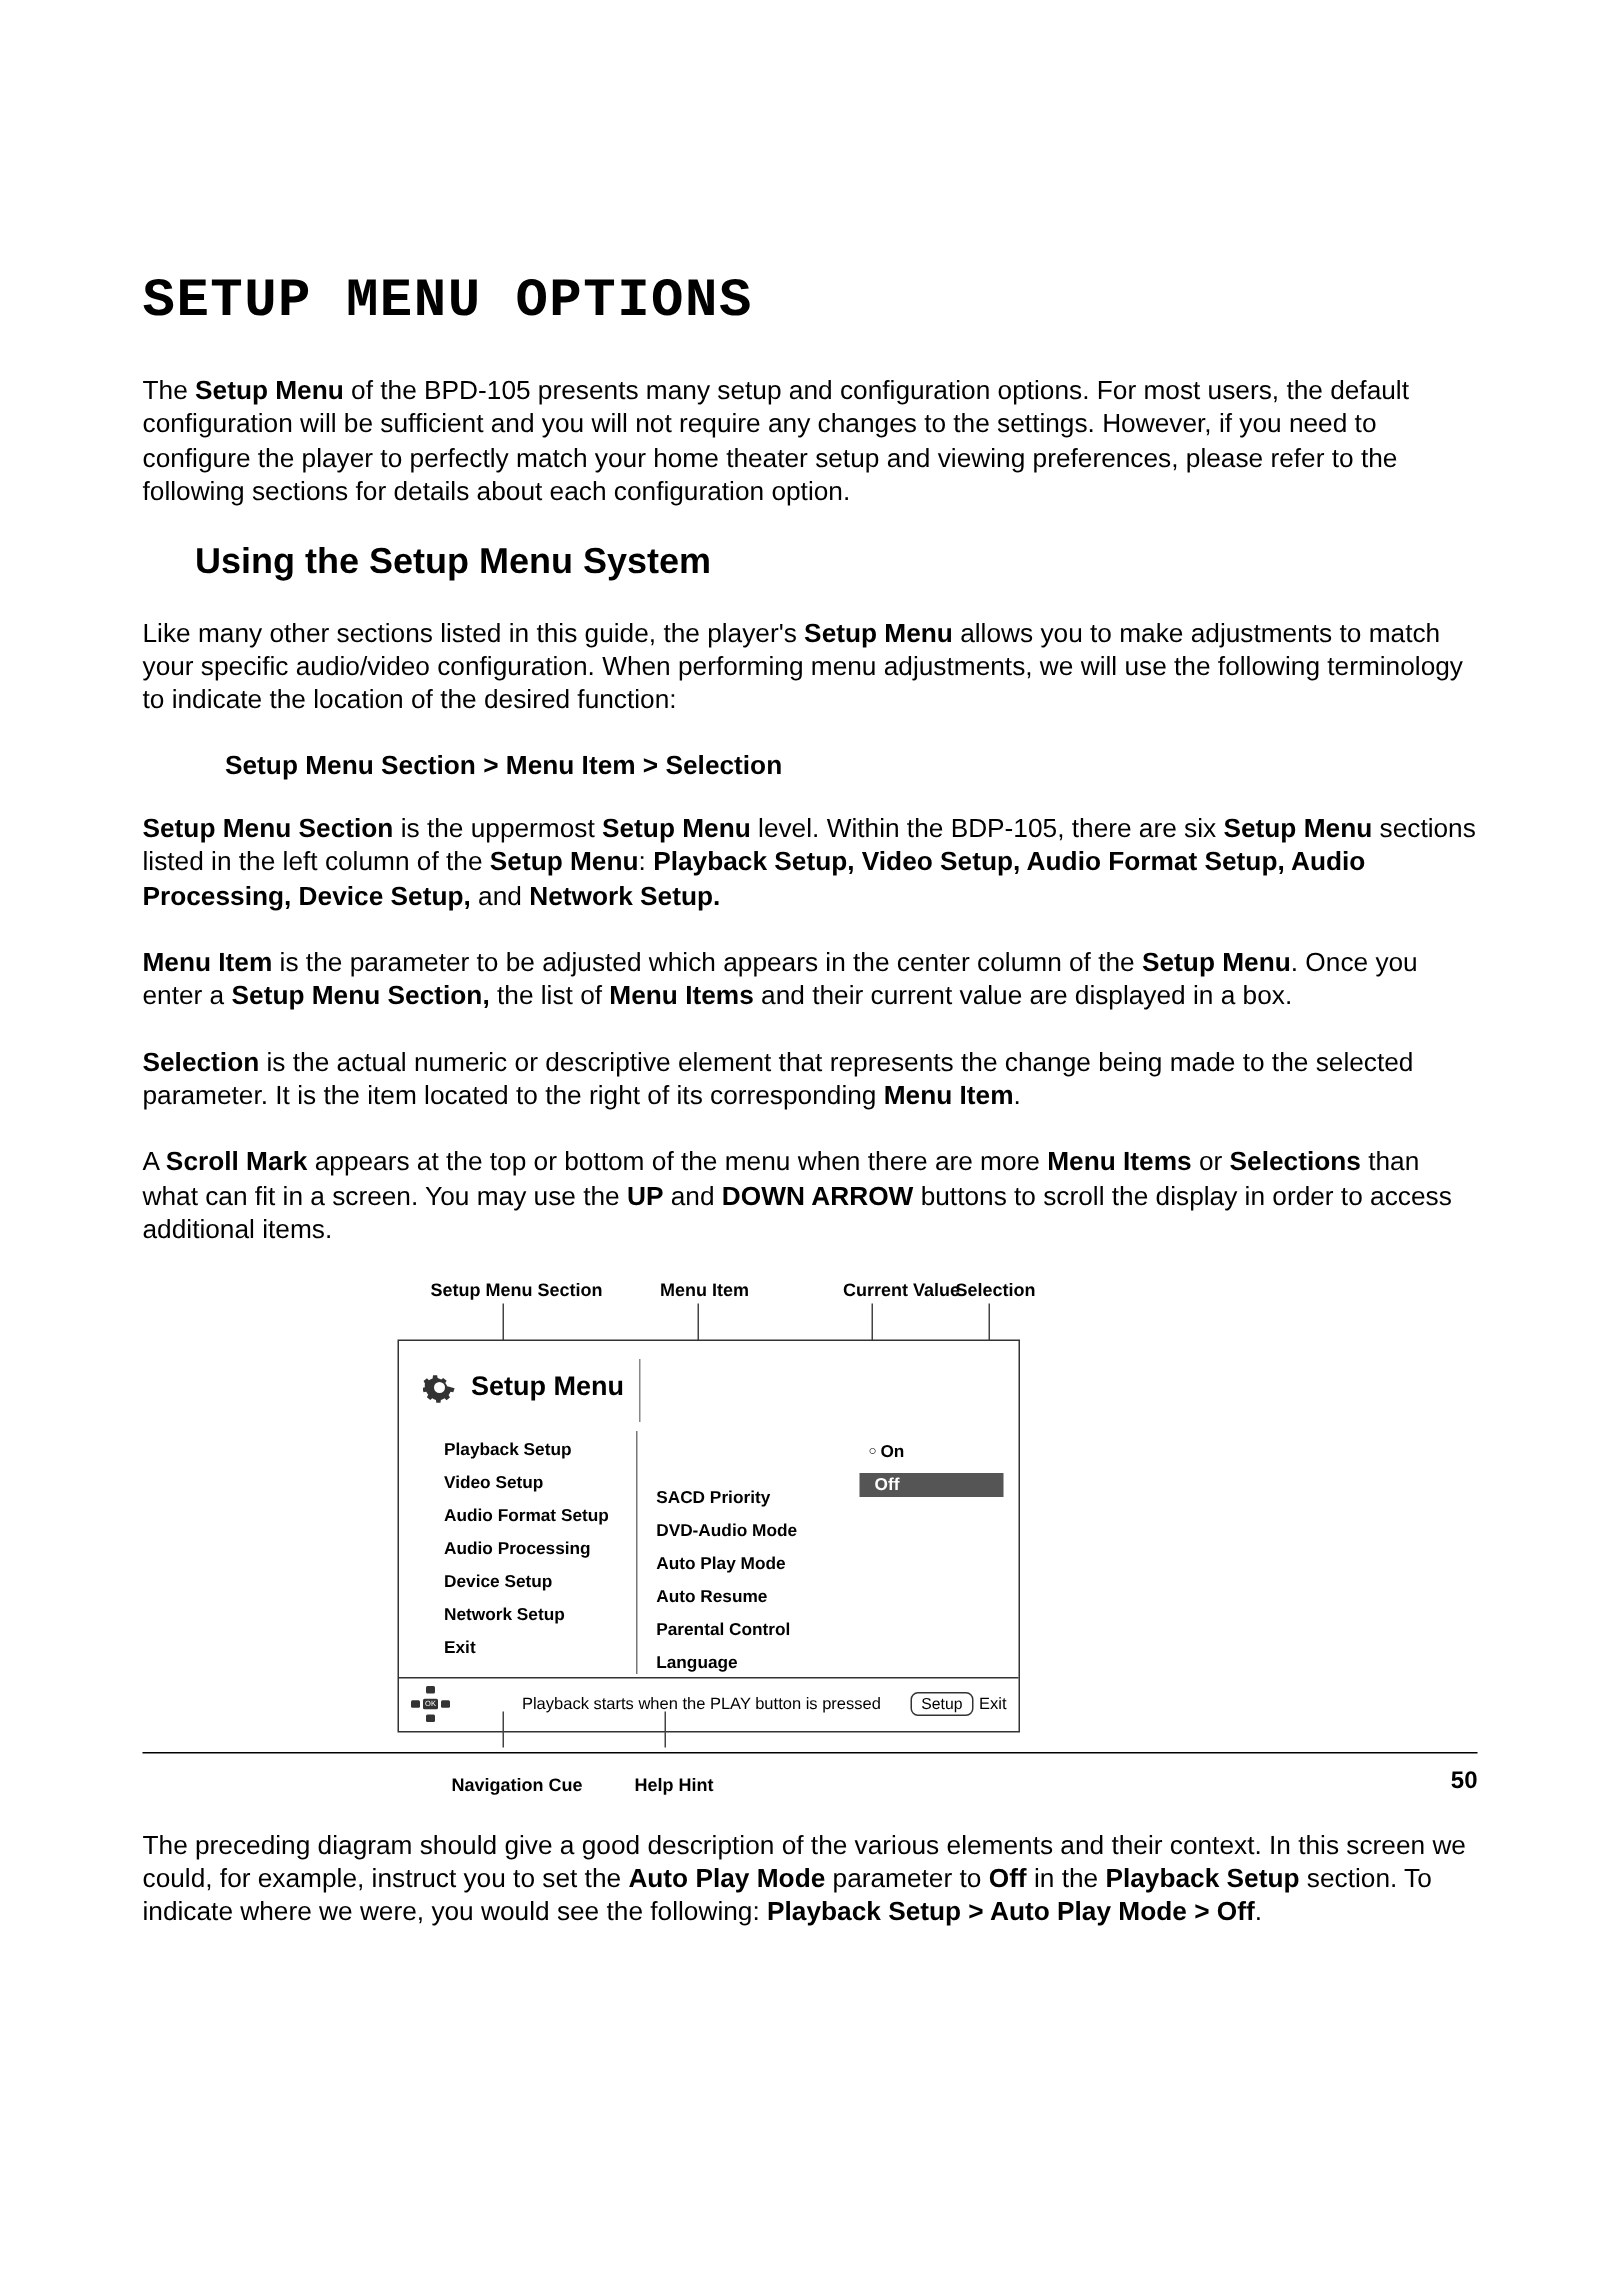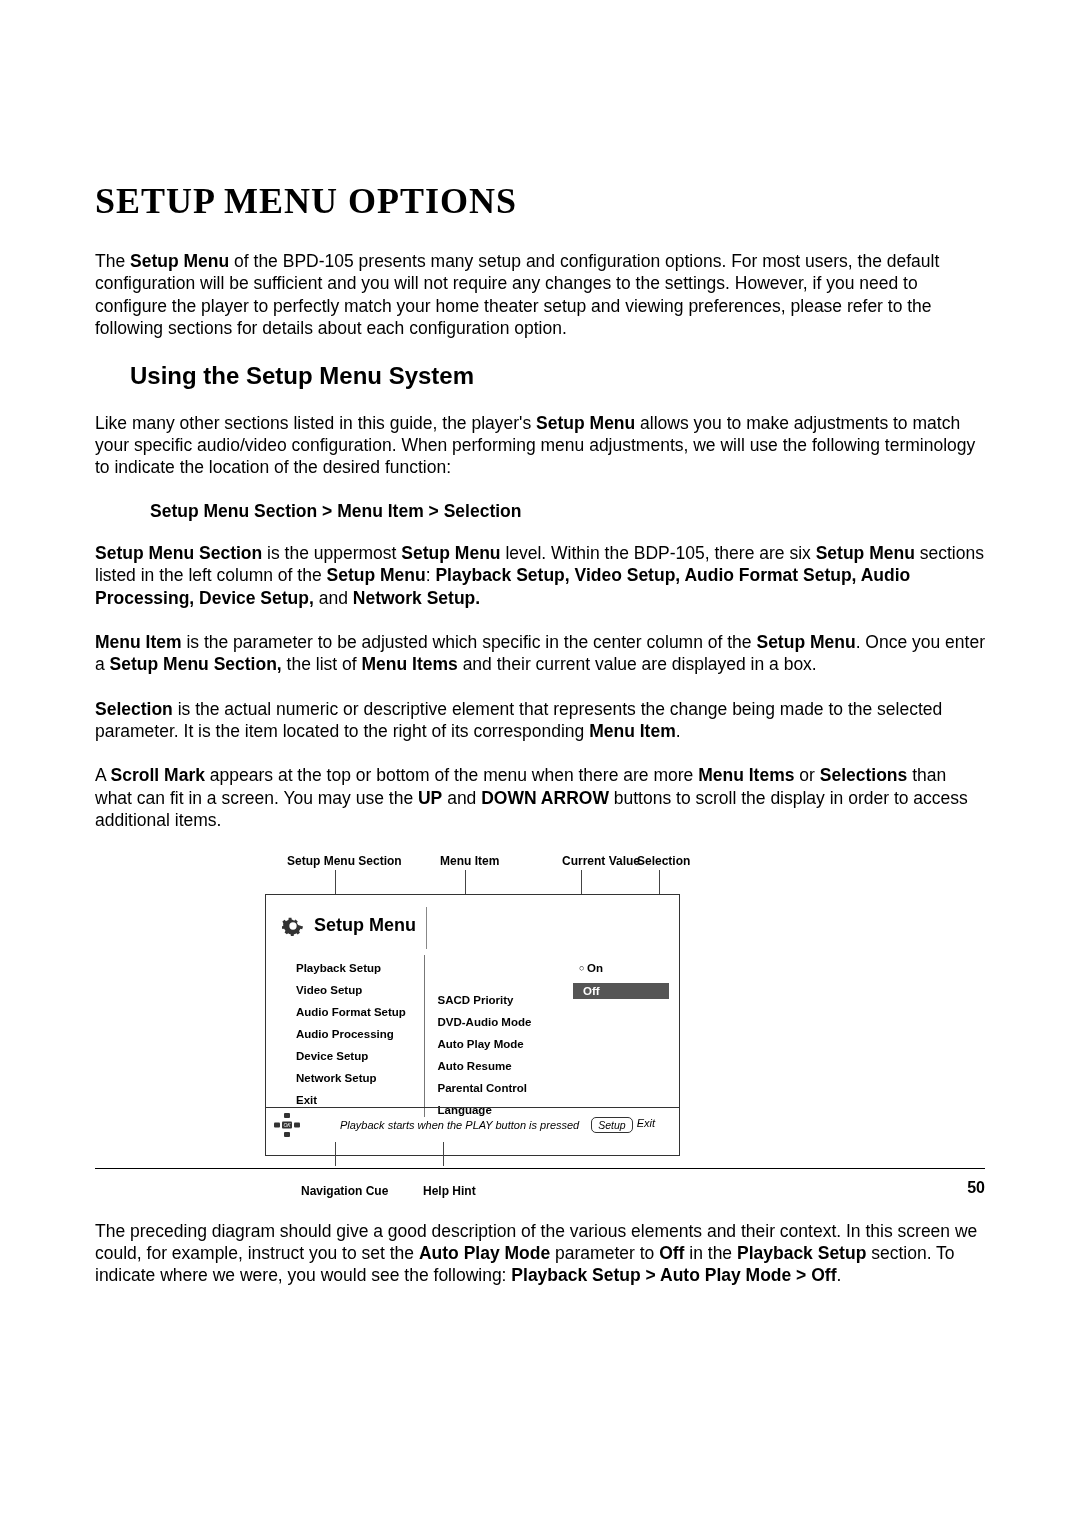--- a/index.html
+++ b/index.html
@@ -10,21 +10,21 @@
     color: #000;
   }
   .page {
     width: 1080px;
     height: 1527px;
     position: relative;
     box-sizing: border-box;
     padding: 180px 95px 0 95px;
   }
   .h1 {
-    font-family: Liberation Serif, serif;
+    font-family: Liberation Mono, monospace;
     font-weight: 900;
     font-size: 36px;
     letter-spacing: 1px;
     margin-bottom: 28px;
   }
   .body-text {
     font-size: 17.5px;
     line-height: 1.28;
     margin-bottom: 22px;
   }
@@ -109,47 +109,47 @@
   .val-on { margin-left: 6px; }
   .val-on::before { content: "○ "; font-size: 9px; vertical-align: 1px;}
   .val-off {
     background: #555;
     color: #fff;
     padding: 1px 6px 1px 10px;
     width: 80px;
   }
   .panel-footer {
     position: absolute;
-    left: 0; right: 0; bottom: 13px;
+    left: 0; right: 0; bottom: 1px;
     height: 34px;
     border-top: 1px solid #333;
     display: flex;
     align-items: center;
     font-size: 10.5px;
-    font-style: italic;
   }
   .nav-cue {
     width: 42px;
     display: flex;
     align-items: center;
     justify-content: center;
     font-size: 9px;
     line-height: 1;
     text-align: center;
   }
   .help-hint {
     flex: 1;
     text-align: center;
     font-size: 11px;
     padding-left: 20px;
   }
   .exit-group {
     display: flex;
+    align-items: center;
     gap: 4px;
-    margin-right: 24px;
+    margin-right: 8px;
     font-size: 11px;
   }
   .setup-pill {
     border: 1px solid #333;
     border-radius: 5px;
     padding: 1px 6px;
     font-size: 10.5px;
   }
   .vline {
     position: absolute;
@@ -197,21 +197,21 @@
     <span>Like many other sections listed in this guide, the player's </span><span class="b">Setup Menu</span><span> allows you to make adjustments to match your specific audio/video configuration. When performing menu adjustments, we will use the following terminology to indicate the location of the desired function:</span>
   </div>
 
   <div class="indent">Setup Menu Section &gt; Menu Item &gt; Selection</div>
 
   <div class="body-text">
     <span class="b">Setup Menu Section</span><span> is the uppermost </span><span class="b">Setup Menu</span><span> level. Within the BDP-105, there are six </span><span class="b">Setup Menu</span><span> sections listed in the left column of the </span><span class="b">Setup Menu</span><span>: </span><span class="b">Playback Setup, Video Setup, Audio Format Setup, Audio Processing, Device Setup,</span><span> and </span><span class="b">Network Setup.</span>
   </div>
 
   <div class="body-text">
-    <span class="b">Menu Item</span><span> is the parameter to be adjusted which specific in the center column of the </span><span class="b">Setup Menu</span><span>. Once you enter a </span><span class="b">Setup Menu Section,</span><span> the list of </span><span class="b">Menu Items</span><span> and their current value are displayed in a box.</span>
+    <span class="b">Menu Item</span><span> is the parameter to be adjusted which appears in the center column of the </span><span class="b">Setup Menu</span><span>. Once you enter a </span><span class="b">Setup Menu Section,</span><span> the list of </span><span class="b">Menu Items</span><span> and their current value are displayed in a box.</span>
   </div>
 
   <div class="body-text">
     <span class="b">Selection</span><span> is the actual numeric or descriptive element that represents the change being made to the selected parameter. It is the item located to the right of its corresponding </span><span class="b">Menu Item</span><span>.</span>
   </div>
 
   <div class="body-text">
     <span>A </span><span class="b">Scroll Mark</span><span> appears at the top or bottom of the menu when there are more </span><span class="b">Menu Items</span><span> or </span><span class="b">Selections</span><span> than what can fit in a screen. You may use the </span><span class="b">UP</span><span> and </span><span class="b">DOWN ARROW</span><span> buttons to scroll the display in order to access additional items.</span>
   </div>
 

